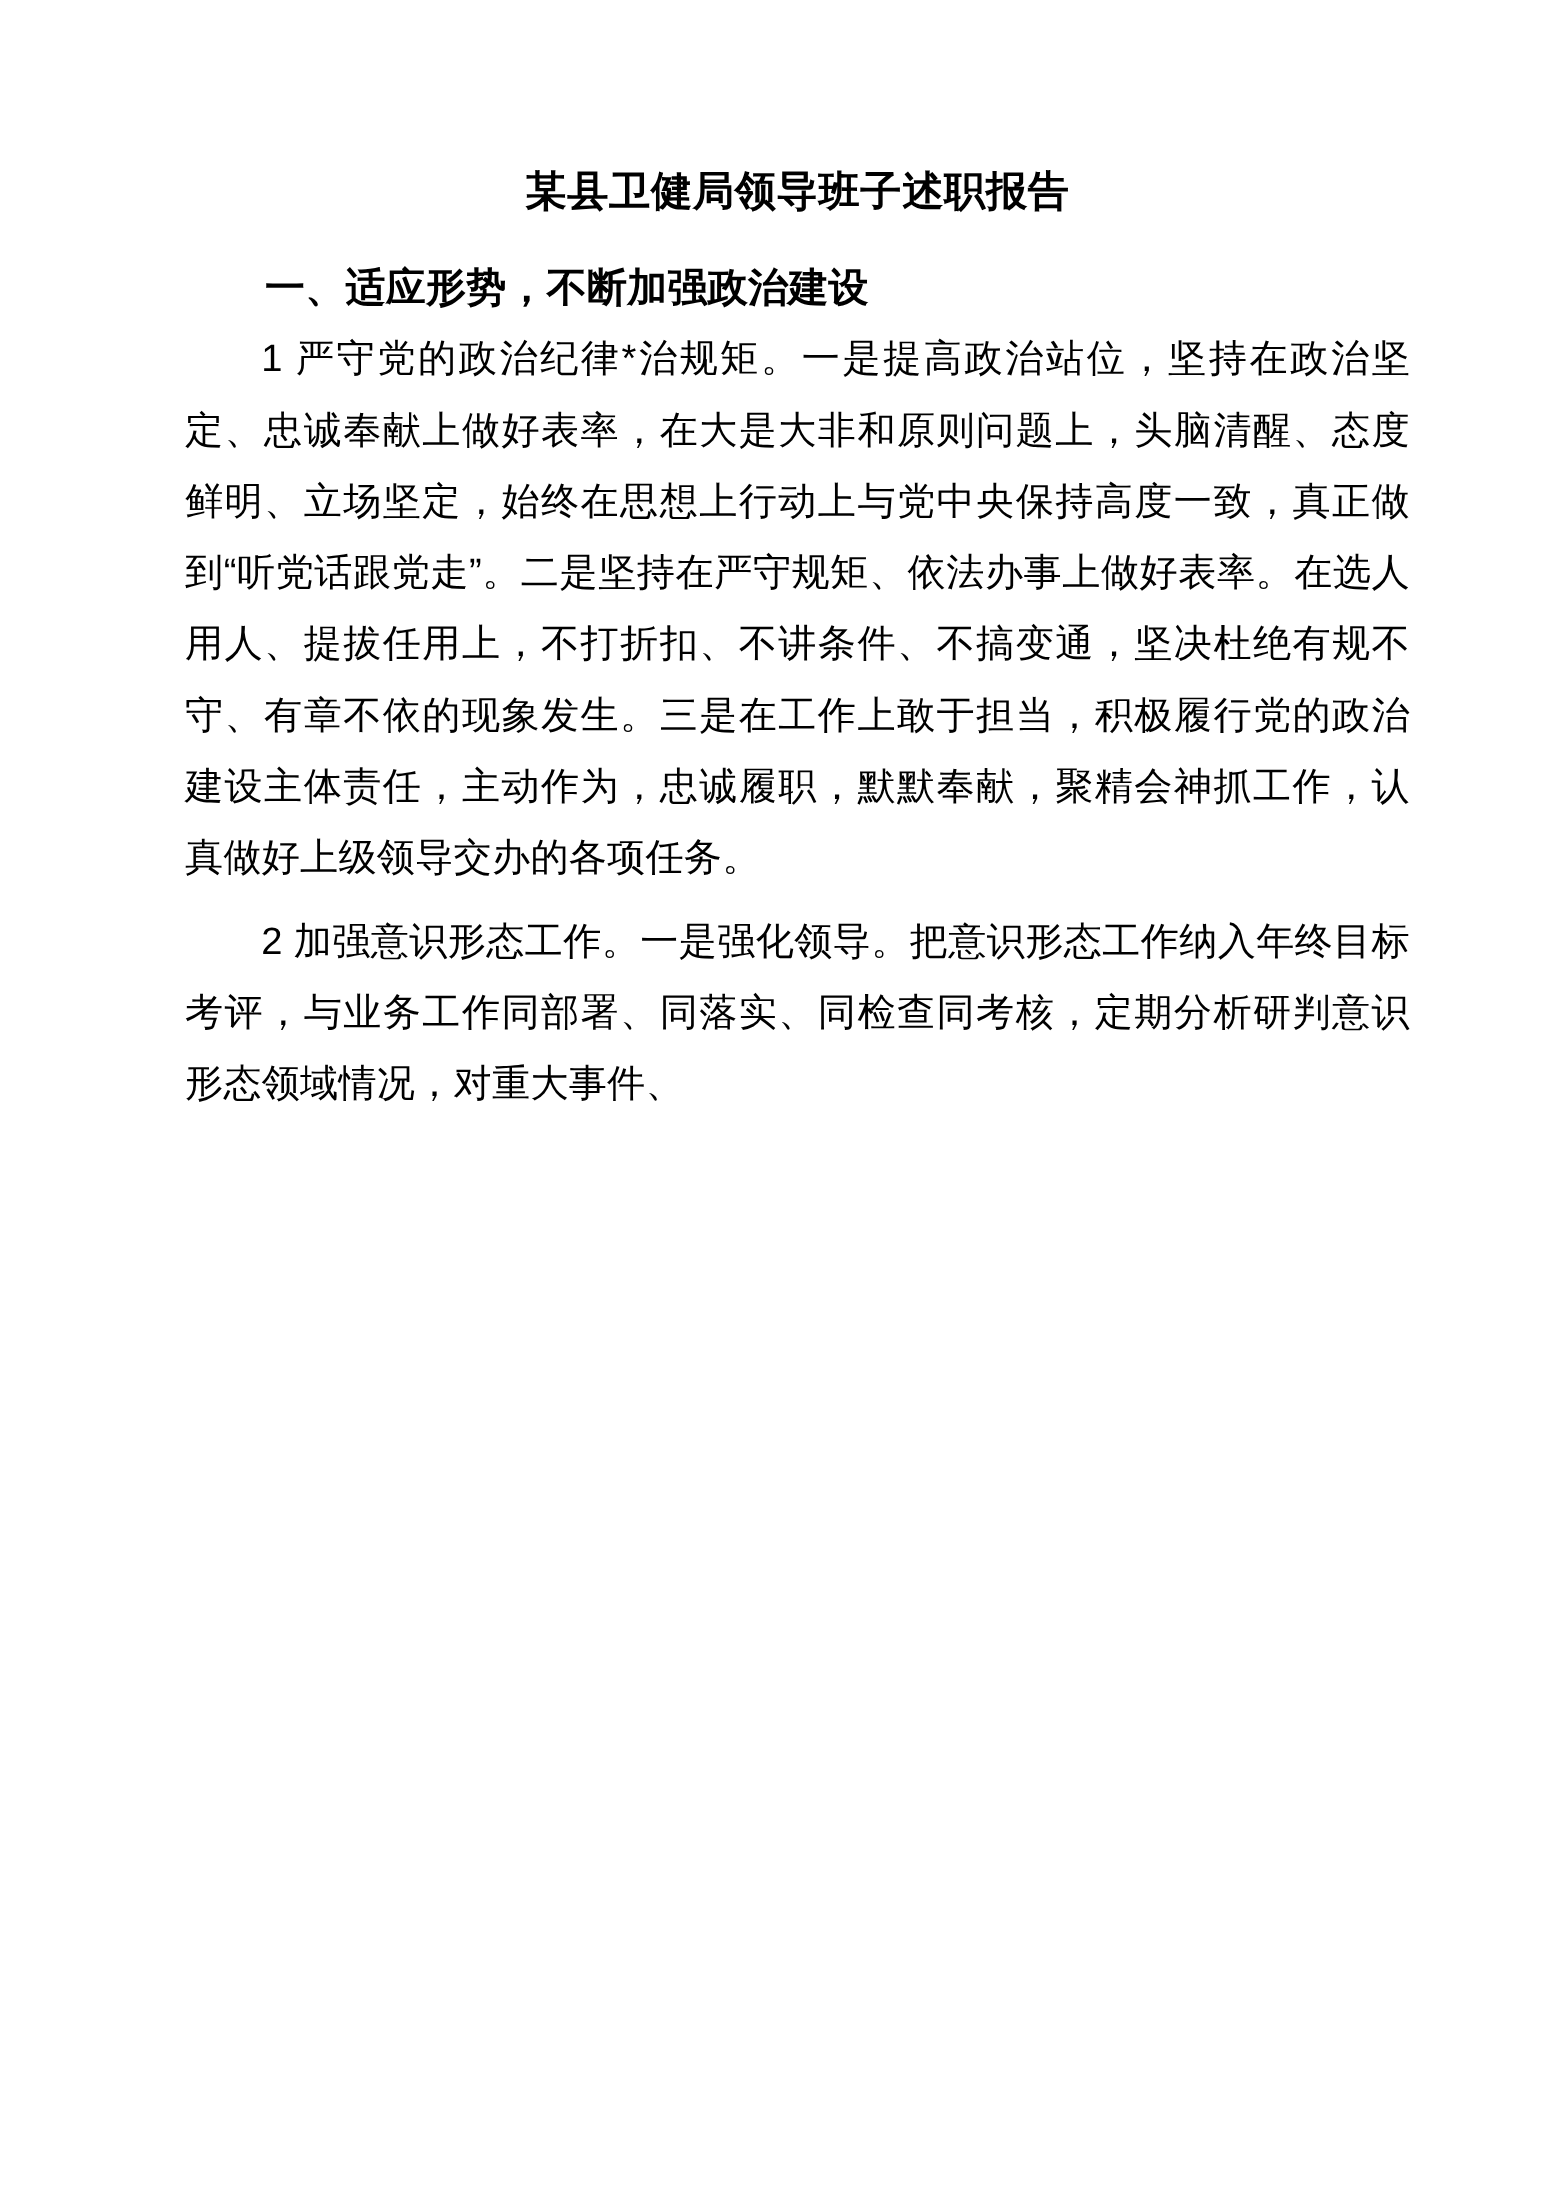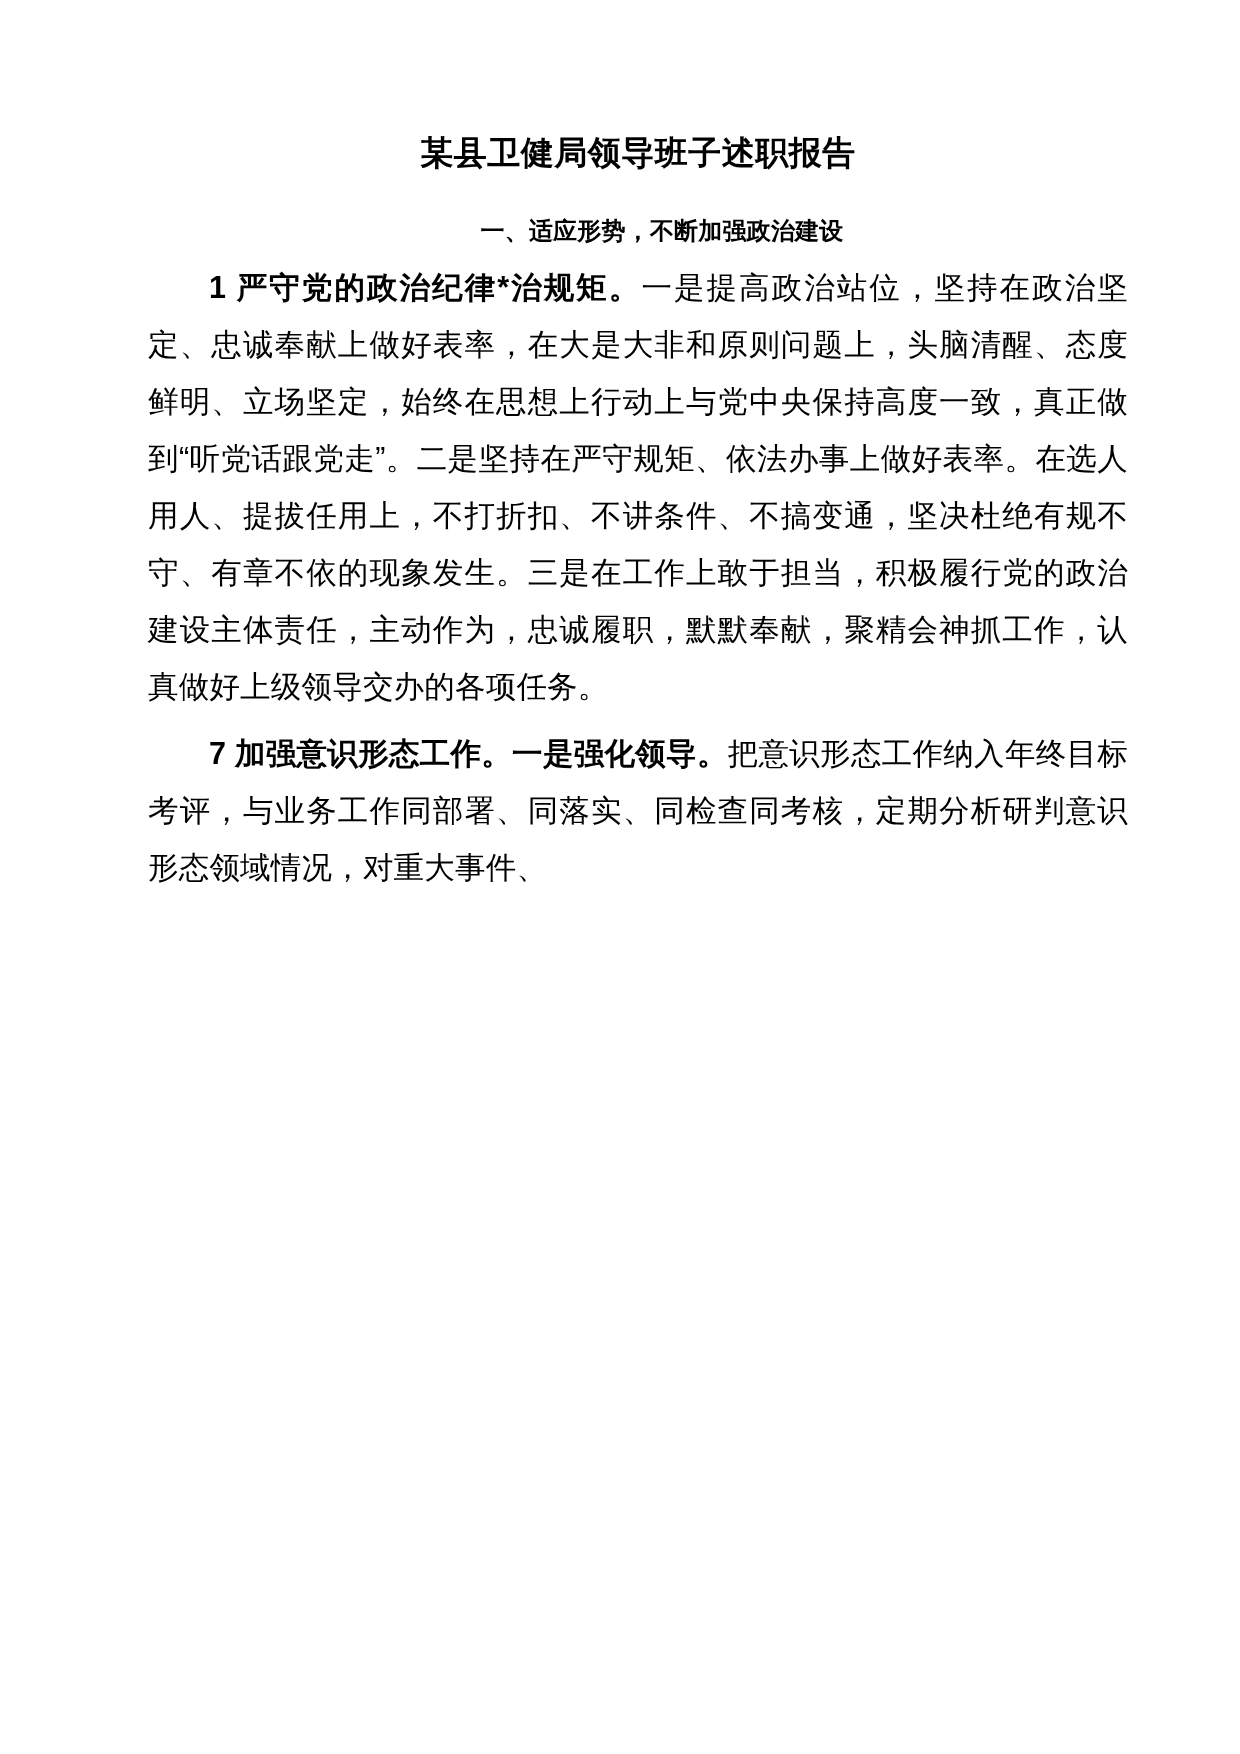--- a/index.html
+++ b/index.html
@@ -32,44 +32,43 @@
   .para {
     font-size: 30.5px;
     line-height: 57px;
     text-align: justify;
     text-justify: inter-ideograph;
     margin: 0;
     text-indent: 2em;
     letter-spacing: 0.2px;
   }
   .heading {
-    font-size: 24px;
+    font-size: 32px;
     line-height: 57px;
     font-weight: bold;
     margin: 0;
     text-indent: 2em;
     letter-spacing: 0.2px;
-    text-align: center;
   }
   .para .lead {
-    font-weight: bold;
+    font-weight: normal;
   }
   .spacer-sm { height: 10px; }
 </style>
 </head>
 <body>
 
 <div class="page">
 
   <h1 class="doc-title">某县卫健局领导班子述职报告</h1>
 
 
   <div class="spacer-sm"></div>
 
   <p class="heading">一、适应形势，不断加强政治建设</p>
 
   <p class="para"><span class="lead">1 严守党的政治纪律*治规矩。</span><span>一是提高政治站位，坚持在政治坚定、忠诚奉献上做好表率，在大是大非和原则问题上，头脑清醒、态度鲜明、立场坚定，始终在思想上行动上与党中央保持高度一致，真正做到“听党话跟党走”。二是坚持在严守规矩、依法办事上做好表率。在选人用人、提拔任用上，不打折扣、不讲条件、不搞变通，坚决杜绝有规不守、有章不依的现象发生。三是在工作上敢于担当，积极履行党的政治建设主体责任，主动作为，忠诚履职，默默奉献，聚精会神抓工作，认真做好上级领导交办的各项任务。</span></p>
 
   <div class="spacer-sm"></div>
 
-  <p class="para"><span class="lead">7 加强意识形态工作。一是强化领导。</span><span>把意识形态工作纳入年终目标考评，与业务工作同部署、同落实、同检查同考核，定期分析研判意识形态领域情况，对重大事件、</span></p>
+  <p class="para"><span class="lead">2 加强意识形态工作。一是强化领导。</span><span>把意识形态工作纳入年终目标考评，与业务工作同部署、同落实、同检查同考核，定期分析研判意识形态领域情况，对重大事件、</span></p>
 
 </div>
 
 </body></html>

